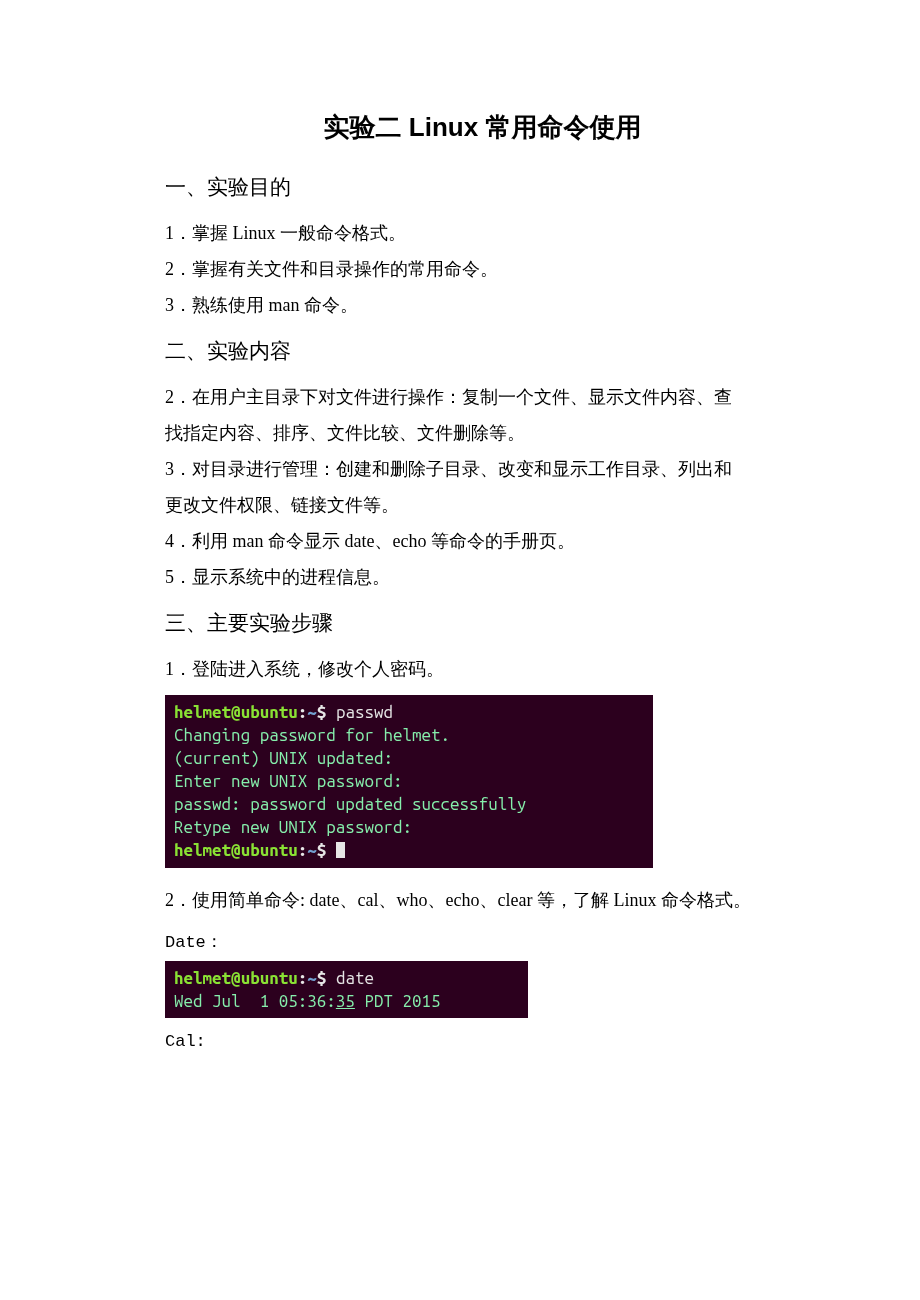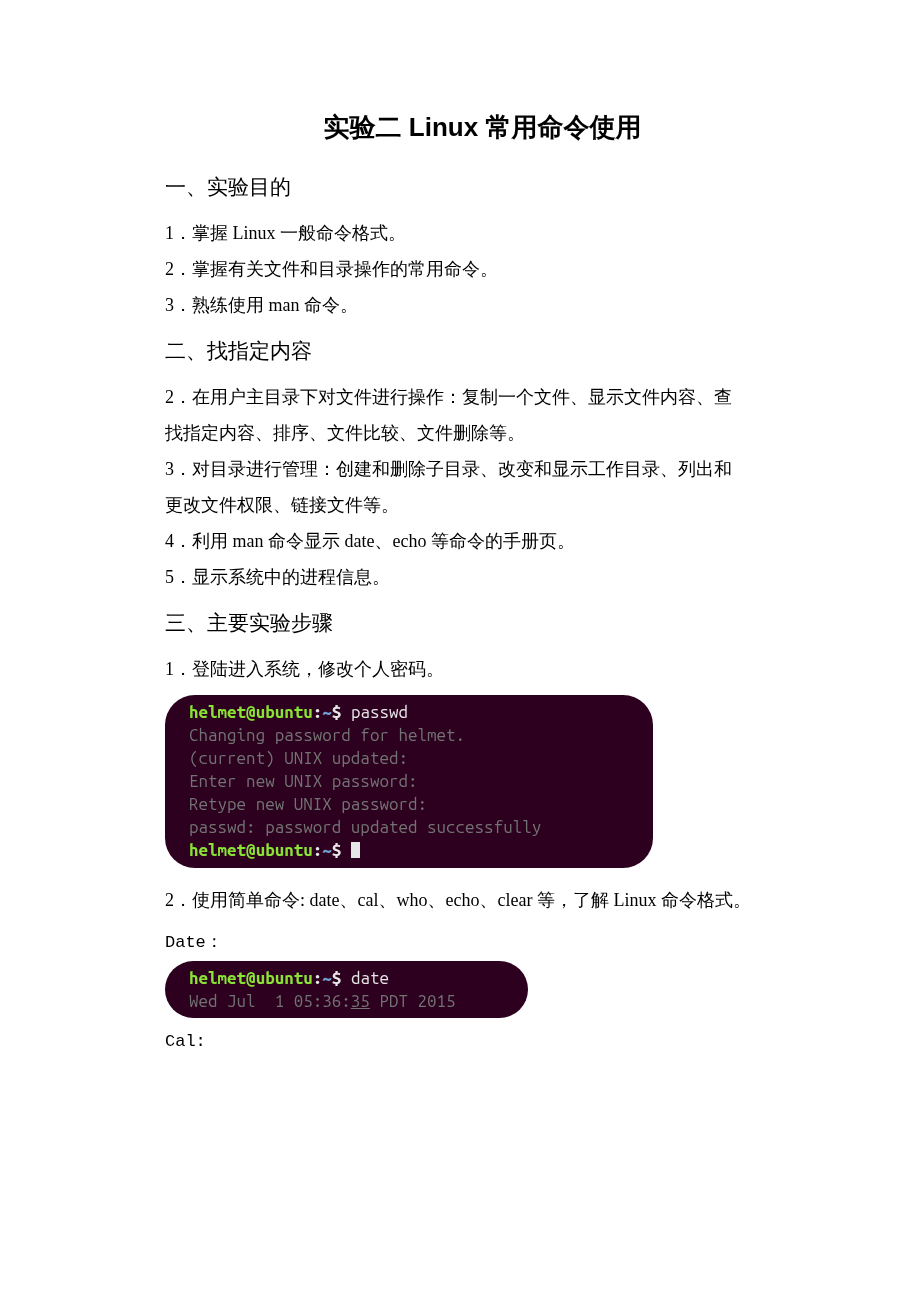--- a/index.html
+++ b/index.html
@@ -33,38 +33,37 @@
     line-height: 2.0;
     margin: 0;
   }
   p.small-label {
     font-family: Liberation Mono, monospace;
     font-size: 17px;
     margin: 12px 0 6px 0;
   }
   .terminal {
     background: #2c001e;
-    padding: 6px 8px 6px 24px;
+    padding: 6px 8px 6px 9px;
     margin: 8px 0 14px 0;
     font-family: "Ubuntu Mono", "DejaVu Sans Mono", "Consolas", monospace;
     font-size: 17px;
     line-height: 1.35;
     color: #e6e6e6;
     width: 488px;
     box-sizing: border-box;
-    border-radius: 30px;
   }
   .terminal.wide { width: 488px; }
   .terminal.narrow { width: 363px; }
   .term-line { white-space: pre; }
   .prompt-user { color: #8ae234; font-weight: bold; }
   .prompt-path { color: #729fcf; font-weight: bold; }
   .prompt-sep  { color: #e6e6e6; font-weight: bold; }
   .cmd  { color: #e6e6e6; }
-  .out  { color: #737373; }
+  .out  { color: #86efac; }
   .cursor {
     display: inline-block;
     width: 9px;
     height: 16px;
     background: #e6e6e6;
     vertical-align: -2px;
   }
   .underline { text-decoration: underline; }
 </style>
 </head>
@@ -72,38 +71,38 @@
 
 <div class="page">
 
   <h1 class="title">实验二  Linux 常用命令使用</h1>
 
   <h2 class="section">一、实验目的</h2>
   <p class="body-line">1．掌握 Linux 一般命令格式。</p>
   <p class="body-line">2．掌握有关文件和目录操作的常用命令。</p>
   <p class="body-line">3．熟练使用 man 命令。</p>
 
-  <h2 class="section">二、找指定内容</h2>
+  <h2 class="section">二、实验内容</h2>
   <p class="body-line">2．在用户主目录下对文件进行操作：复制一个文件、显示文件内容、查</p>
   <p class="body-line">找指定内容、排序、文件比较、文件删除等。</p>
   <p class="body-line">3．对目录进行管理：创建和删除子目录、改变和显示工作目录、列出和</p>
   <p class="body-line">更改文件权限、链接文件等。</p>
   <p class="body-line">4．利用 man 命令显示 date、echo 等命令的手册页。</p>
   <p class="body-line">5．显示系统中的进程信息。</p>
 
   <h2 class="section">三、主要实验步骤</h2>
   <p class="body-line">1．登陆进入系统，修改个人密码。</p>
 
   <div class="terminal wide">
     <div class="term-line"><span class="prompt-user">helmet@ubuntu</span><span class="prompt-sep">:</span><span class="prompt-path">~</span><span class="prompt-sep">$ </span><span class="cmd">passwd</span></div>
     <div class="term-line out">Changing password for helmet.</div>
     <div class="term-line out">(current) UNIX updated:</div>
     <div class="term-line out">Enter new UNIX password:</div>
+    <div class="term-line out">passwd: password updated successfully</div>
     <div class="term-line out">Retype new UNIX password:</div>
-    <div class="term-line out">passwd: password updated successfully</div>
     <div class="term-line"><span class="prompt-user">helmet@ubuntu</span><span class="prompt-sep">:</span><span class="prompt-path">~</span><span class="prompt-sep">$ </span><span class="cursor"></span></div>
   </div>
 
   <p class="body-line">2．使用简单命令: date、cal、who、echo、clear 等，了解 Linux 命令格式。</p>
 
   <p class="small-label">Date：</p>
 
   <div class="terminal narrow">
     <div class="term-line"><span class="prompt-user">helmet@ubuntu</span><span class="prompt-sep">:</span><span class="prompt-path">~</span><span class="prompt-sep">$ </span><span class="cmd">date</span></div>
     <div class="term-line out"><span>Wed Jul  1 05:36:</span><span class="underline">35</span><span> PDT 2015</span></div>

